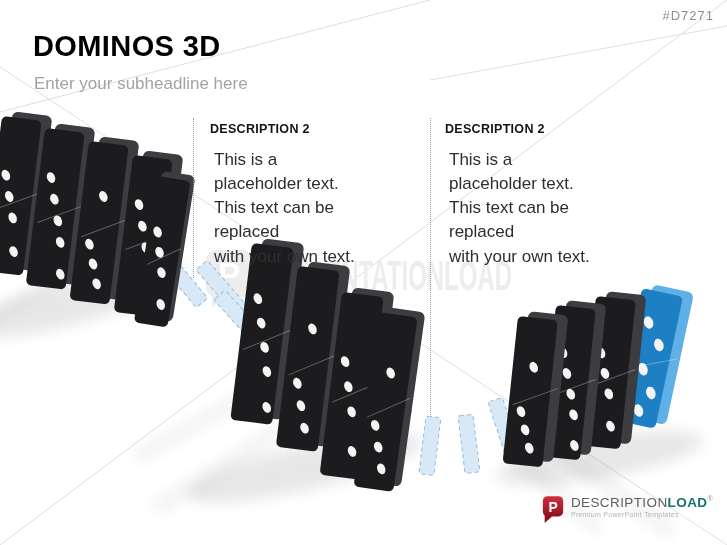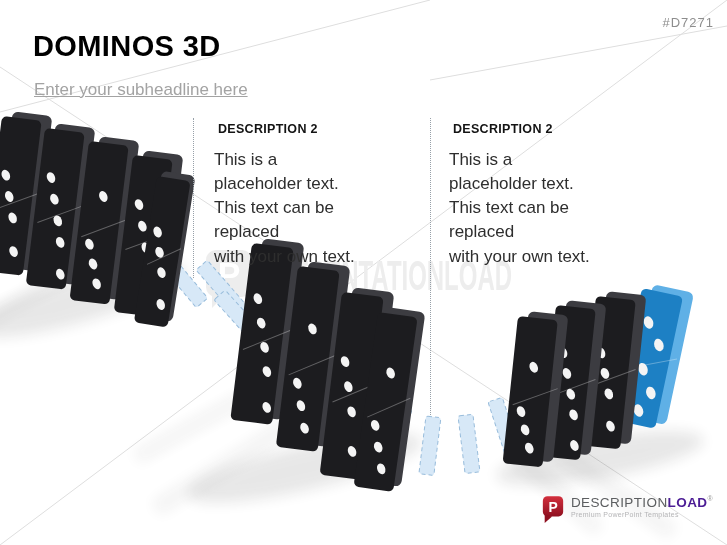--- a/index.html
+++ b/index.html
@@ -1,33 +1,33 @@
 <!DOCTYPE html>
 <html><head>
 <meta charset="utf-8">
 <style>
   html,body{margin:0;padding:0;background:#fff;}
   .slide{position:relative;width:727px;height:545px;background:#ffffff;overflow:hidden;
          font-family:"Liberation Sans",sans-serif;}
   .scene{position:absolute;left:0;top:0;width:727px;height:545px;}
   .scene text{font-family:"Liberation Sans",sans-serif;}
-  .product-code{position:absolute;top:15px;right:13px;font-size:13px;color:#8d8d8d;letter-spacing:1px;}
+  .product-code{position:absolute;top:8px;right:13px;font-size:13px;color:#8d8d8d;letter-spacing:1px;}
   .title{position:absolute;left:33px;top:30px;margin:0;font-size:29px;font-weight:600;color:#000000;letter-spacing:.4px;}
-  .subtitle{position:absolute;left:34px;top:80px;font-size:17px;color:#a3a3a3;text-decoration:underline;}
+  .subtitle{position:absolute;left:34px;top:74px;font-size:17px;color:#a3a3a3;}
   .dotted{position:absolute;width:0;border-left:1px dotted #97a0a8;}
   .dline1{left:193px;top:118px;height:160px;}
   .dline2{left:430px;top:118px;height:297px;}
   .desc{position:absolute;width:170px;}
   .desc1{left:202px;top:122px;}
   .desc2{left:437px;top:122px;}
-  .desc h2{margin:0 0 9px 16px;font-size:12.5px;font-weight:bold;color:#141414;letter-spacing:.3px;}
+  .desc h2{margin:0 0 9px 8px;font-size:12.5px;font-weight:bold;color:#141414;letter-spacing:.3px;}
   .desc p{margin:12px;font-size:17px;line-height:1.42;color:#2e2e2e;white-space:pre-line;}
   .brand{position:absolute;right:14px;bottom:20px;display:flex;align-items:flex-start;gap:6px;}
   .brand-text .line1{font-size:13.5px;color:#5c5e60;letter-spacing:.4px;line-height:1;}
-  .brand-text .line1 b{color:#4c1d95;font-weight:bold;}
+  .brand-text .line1 b{color:#0f766e;font-weight:bold;}
   .brand-text .line1 sup{font-size:7px;color:#999999;}
   .brand-text .tagline{font-size:7px;color:#b4b4b6;letter-spacing:.3px;margin-top:2px;}
 </style>
 </head>
 <body>
 
 <div class="slide">
 
   <svg class="scene" width="727" height="545" viewBox="0 0 727 545">
     <defs>

